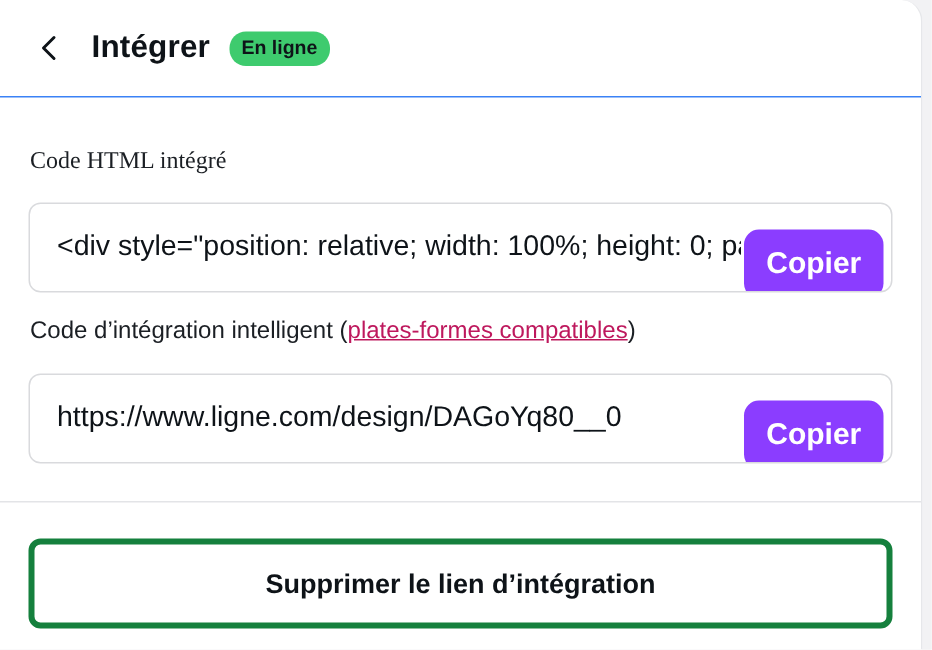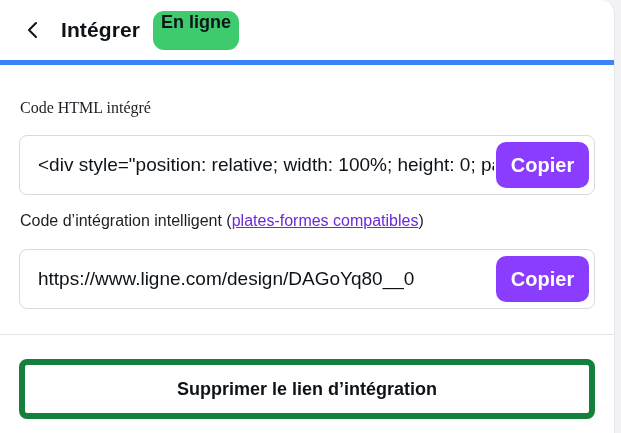--- a/index.html
+++ b/index.html
@@ -11,71 +11,71 @@
     }
     .panel {
       position: absolute; left: 0; top: 0;
       width: 615px; height: 433px;
       background: #ffffff;
       border-top-right-radius: 14px;
       border-right: 1px solid #e6e7ea;
     }
     .header {
       position: absolute; left: 0; top: 0; width: 100%; height: 65px;
-      border-bottom: 5px solid #3b82f6;
+      border-bottom: 1px solid #3b82f6;
       display: flex; align-items: center;
       padding-left: 22px;
     }
     .back-btn {
       width: 22px; height: 22px; display: flex; align-items: center; justify-content: center;
       cursor: pointer; margin-right: 17px;
     }
     .back-btn svg { width: 14px; height: 18px; }
     .title {
       font-size: 21px; font-weight: bold; letter-spacing: 0.1px;
     }
     .badge {
       margin-left: 13px;
       background: #3ecb6e;
       color: #0e1318;
-      font-size: 18px; font-weight: bold;
-      padding: 3px 8px 20px 8px;
+      font-size: 13px; font-weight: bold;
+      padding: 3px 8px 4px 8px;
       border-radius: 11px;
       line-height: 16px;
     }
     .label {
       position: absolute; left: 20px;
       font-size: 16px; color: #1b1f24;
     }
-    .label a { color: #6d28d9; text-decoration: underline; }
+    .label a { color: #be185d; text-decoration: underline; }
     .field {
       position: absolute; left: 19px; width: 576px; height: 60px;
       border: 1px solid #d9dadd; border-radius: 8px;
       background: #fff; overflow: hidden;
     }
     .field .value {
       position: absolute; left: 18px; top: 0; height: 58px; right: 100px;
       line-height: 58px; font-size: 19px; color: #0e1318;
       white-space: nowrap; overflow: hidden;
     }
     .copy-btn {
-      position: absolute; right: 5px; top: 6px;
+      position: absolute; right: 5px; top: 17px;
       width: 93px; height: 46px;
       background: #8b3dff; color: #fff;
       border: none; border-radius: 10px;
       font-family: "Liberation Sans", sans-serif;
       font-size: 20px; font-weight: bold;
       cursor: pointer;
     }
     .divider {
       position: absolute; left: 0; top: 334px; width: 100%; height: 1px; background: #e3e4e7;
     }
     .delete-btn {
       position: absolute; left: 19px; top: 359px; width: 576px; height: 60px;
-      border: 6px solid #15803d; border-radius: 8px; background: #fff;
+      border: 4px solid #15803d; border-radius: 8px; background: #fff;
       font-family: "Liberation Sans", sans-serif;
       font-size: 18px; font-weight: bold; color: #0e1318;
       cursor: pointer;
     }
   </style>
 </head>
 <body>
 
 <div class="panel">
   <div class="header">

